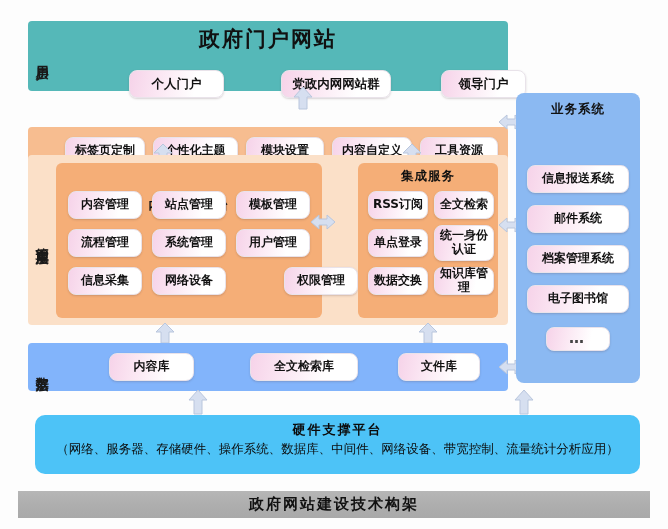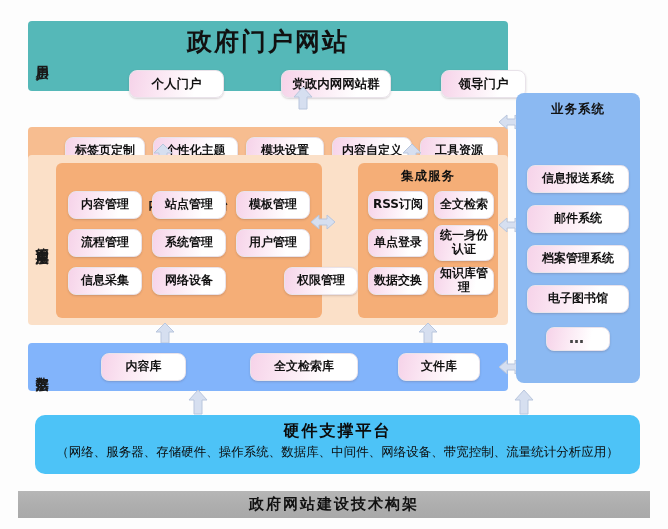--- a/index.html
+++ b/index.html
@@ -34,21 +34,21 @@
     letter-spacing:1px;
     display:flex;align-items:center;justify-content:center;
     line-height:1.05;
   }
 
   
   .band-title{
     font-weight:bold;color:#111;text-align:center;
     width:100%;
   }
-  .title-portal{font-size:25px;letter-spacing:2px;}
+  .title-portal{font-size:21px;letter-spacing:2px;}
   .title-group{font-size:12.5px;letter-spacing:1px;}
   .title-biz{font-size:12.5px;letter-spacing:1px;color:#111;}
 
   
   .pill{
     border-radius:8px;
     background:linear-gradient(100deg,#f6d3e9 0%,#fbe7f3 32%,#ffffff 70%,#ffffff 100%);
     border:1px solid #e9e3ea;
     box-shadow:0 1px 2px rgba(80,60,70,.22);
     display:flex;align-items:center;justify-content:center;
@@ -61,21 +61,21 @@
   }
   .pill.small{font-size:12px;}
   .pill.dots{font-size:15px;letter-spacing:3px;color:#444;font-weight:bold;}
 
   
   .arrow-up{ }
   .arrow-lr{ }
   .arrow-up svg,.arrow-lr svg{display:block;}
 
   
-  .hw-title{font-size:16px;font-weight:bold;color:#0b0b0b;text-align:center;letter-spacing:2px;}
+  .hw-title{font-size:13px;font-weight:bold;color:#0b0b0b;text-align:center;letter-spacing:2px;}
   .hw-sub{font-size:12.5px;color:#0b0b0b;text-align:center;letter-spacing:0px;margin-top:2px;}
 
   
   .caption{
     background:linear-gradient(180deg,#b6b6b6 0%,#aeaeae 50%,#a9a9a9 100%);
     display:flex;align-items:center;justify-content:center;
     font-weight:bold;font-size:15px;color:#111;letter-spacing:2px;
   }
 </style>
 </head>
@@ -168,21 +168,21 @@
       </svg>
   </div>
   <div class="abs arrow-up" style="left:418px;top:322px;width:20px;height:22px;">
     <svg width="20" height="22" viewBox="0 0 20 22">
         <polygon points="10,1 19,10 14,10 14,21 6,21 6,10 1,10" fill="#d6dff0" stroke="#b9c6dd" stroke-width="1"></polygon>
       </svg>
   </div>
 
   <div class="abs band band-data" style="left:28px;top:343px;width:480px;height:48px;">
     <div class="abs vlabel" style="left:5px;top:4px;width:18px;height:42px;">数据层</div>
-    <div class="abs pill small" style="left:73px;top:10px;width:85px;height:28px;">内容库</div>
+    <div class="abs pill small" style="left:81px;top:10px;width:85px;height:28px;">内容库</div>
     <div class="abs pill small" style="left:222px;top:10px;width:108px;height:28px;text-align:center;">全文检索库</div>
     <div class="abs pill small" style="left:370px;top:10px;width:82px;height:28px;">文件库</div>
   </div>
 
   <div class="abs arrow-lr" style="left:498px;top:357px;width:26px;height:20px;">
     <svg width="26" height="20" viewBox="0 0 26 20">
         <polygon points="1,10 9,3 9,7 17,7 17,3 25,10 17,17 17,13 9,13 9,17" fill="#d6dff0" stroke="#b9c6dd" stroke-width="1"></polygon>
       </svg>
   </div>
 

